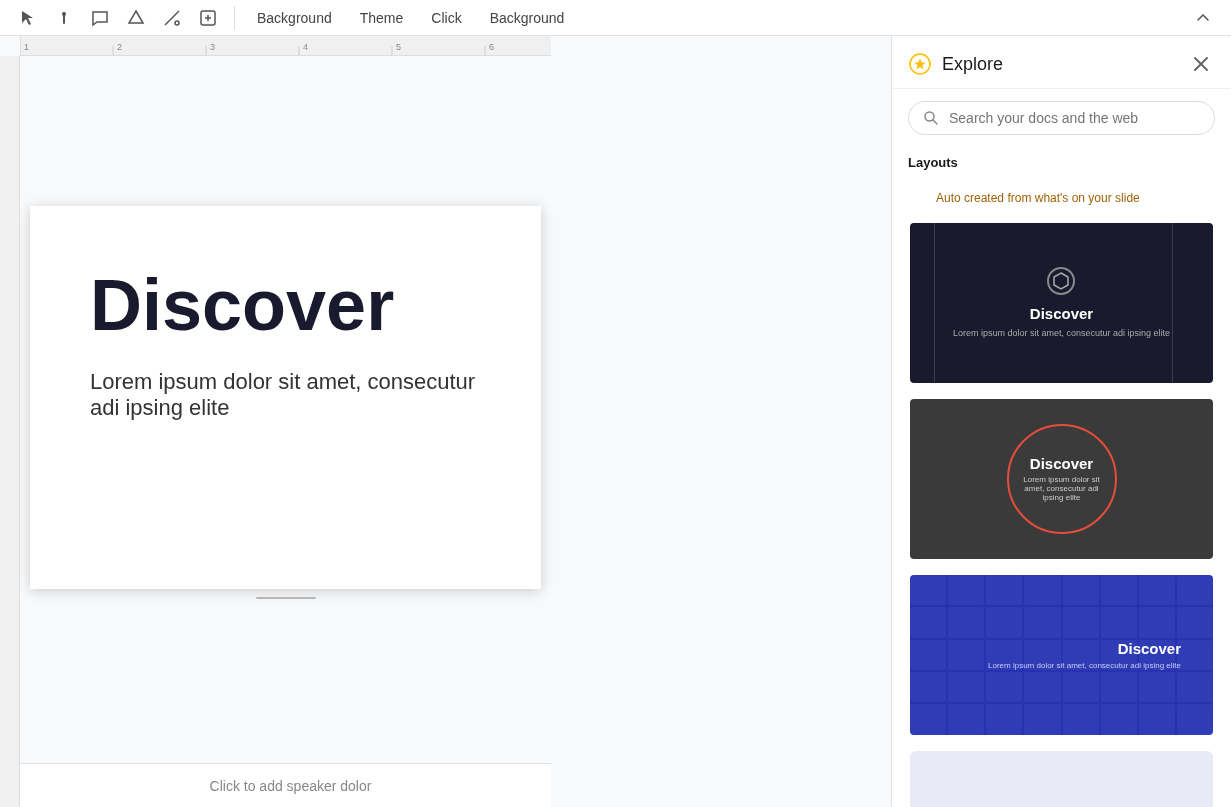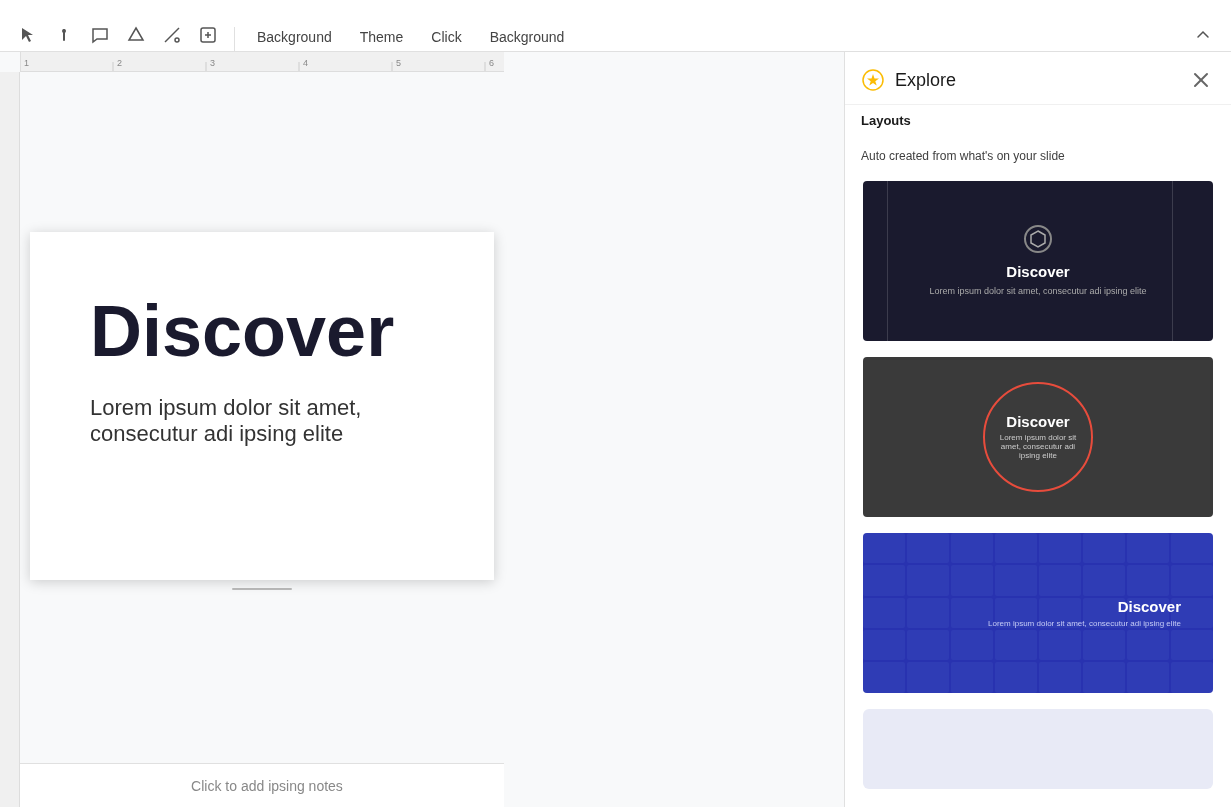--- a/index.html
+++ b/index.html
@@ -9,25 +9,25 @@
       width: 1231px;
       height: 807px;
       overflow: hidden;
       display: flex;
       flex-direction: column;
     }
 
     
     .toolbar {
       display: flex;
-      align-items: flex-end;
+      align-items: center;
       background: #ffffff;
       border-bottom: 1px solid #e0e0e0;
       padding: 0 12px;
-      height: 52px;
+      height: 36px;
       gap: 4px;
       flex-shrink: 0;
     }
     .toolbar-icon {
       width: 32px;
       height: 32px;
       display: flex;
       align-items: center;
       justify-content: center;
       border-radius: 4px;
@@ -123,21 +123,21 @@
     }
 
     .slide-subtitle {
       font-size: 22px;
       color: #333;
       font-weight: 400;
     }
 
     
     .explore-panel {
-      width: 387px;
+      width: 340px;
       background: #ffffff;
       border-left: 1px solid #e0e0e0;
       display: flex;
       flex-direction: column;
       flex-shrink: 0;
       height: 100%;
       overflow-y: auto;
     }
 
     .explore-header {
@@ -213,23 +213,24 @@
 
     .layouts-heading {
       font-size: 13px;
       font-weight: 600;
       color: #1a1a1a;
       margin-bottom: 20px;
     }
 
     .layouts-subtext {
       font-size: 12px;
-      color: #404040;
+      color: #a16207;
       margin-bottom: 14px;
       line-height: 1.4;
+      margin-left: 28px;
     }
 
     
     .layout-card {
       margin-bottom: 12px;
       border-radius: 6px;
       overflow: hidden;
       cursor: pointer;
       border: 2px solid transparent;
       transition: border-color 0.15s;
@@ -485,21 +486,21 @@
         <div class="slide-subtitle">Lorem ipsum dolor sit amet, consecutur adi ipsing elite</div>
       </div>
 
       <div style="width:820px;max-width:100%;display:flex;align-items:center;justify-content:center;margin-top:0;">
         <div style="width:60px;height:2px;background:#bbb;border-radius:2px;margin:8px 0;"></div>
       </div>
 
     </div>
 
     <div class="bottom-notes" style="position:absolute;bottom:0;left:0;right:340px;height:44px;background:#fff;border-top:1px solid #e0e0e0;display:flex;align-items:center;padding-left:30px;">
-      <span style="font-size:14px;color:#888;">Click to add ipsing notes</span>
+      <span style="font-size:14px;color:#888;">Click to add speaker dolor</span>
     </div>
 
   </div>
 
   <div class="explore-panel">
 
     <div class="explore-header">
       <div class="explore-title-row">
         <div class="explore-icon">
           <svg width="22" height="22" viewBox="0 0 22 22" fill="none">
@@ -510,20 +511,27 @@
         <span class="explore-title">Explore</span>
       </div>
       <div class="explore-close-btn">
         <svg width="16" height="16" viewBox="0 0 16 16" fill="none">
           <line x1="2" y1="2" x2="14" y2="14" stroke="#666" stroke-width="2" stroke-linecap="round"></line>
           <line x1="14" y1="2" x2="2" y2="14" stroke="#666" stroke-width="2" stroke-linecap="round"></line>
         </svg>
       </div>
     </div>
 
+    <div class="search-box">
+      <svg class="search-icon-svg" width="16" height="16" viewBox="0 0 16 16" fill="none">
+        <circle cx="6.5" cy="6.5" r="4.5" stroke="#888" stroke-width="1.5"></circle>
+        <line x1="10" y1="10" x2="14" y2="14" stroke="#888" stroke-width="1.5" stroke-linecap="round"></line>
+      </svg>
+      <input class="search-input" type="text" placeholder="Search your docs and the web" style="">
+    </div>
 
     <div class="layouts-section">
       <div class="layouts-heading">Layouts</div>
       <div class="layouts-subtext">Auto created from what's on your slide</div>
 
       <div class="layout-card">
         <div class="card-1">
           <div class="card-1-line-left"></div>
           <div class="card-1-line-right"></div>
           <div class="card-1-inner">

